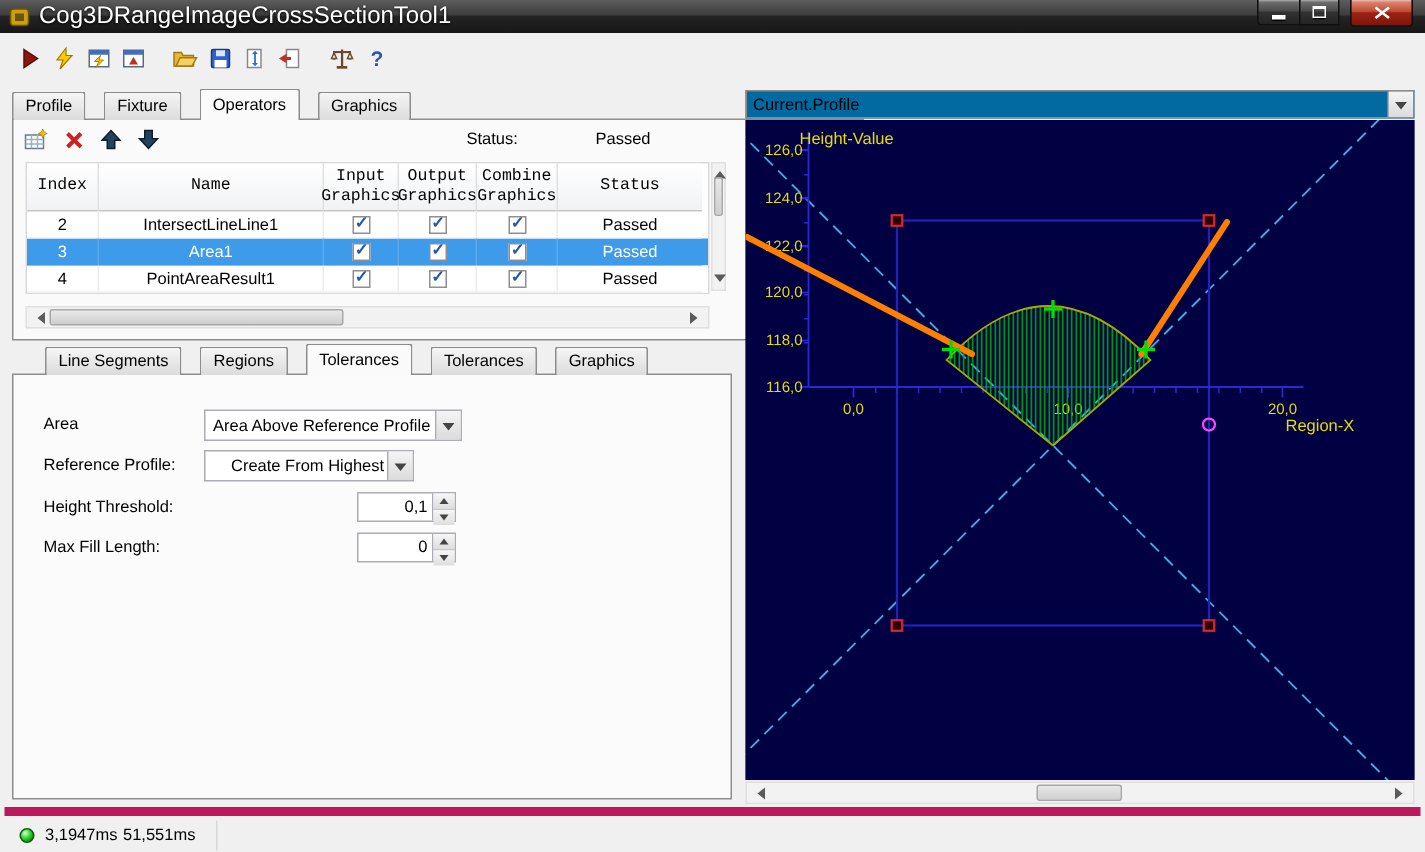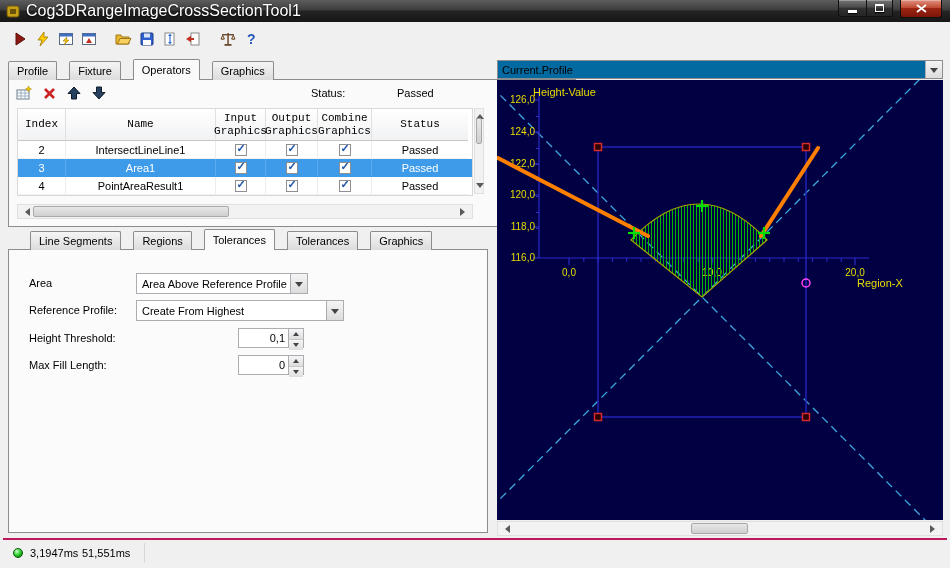--- a/index.html
+++ b/index.html
@@ -94,21 +94,21 @@
   .spin .sb-up, .spin .sb-dn { flex:1; background:linear-gradient(#f6f6f6,#dedede); display:flex; align-items:center; justify-content:center; }
   .spin .sb-up { border-bottom:1px solid #c8c8c8; }
   .spin .sb-up::after { content:""; border:3px solid transparent; border-bottom:4px solid #444; margin-bottom:3px; }
   .spin .sb-dn::after { content:""; border:3px solid transparent; border-top:4px solid #444; margin-top:3px; }
 
   
   .profile-combo { position:absolute; left:497px; top:60px; width:446px; height:19px; background:#0369a1; border:1px solid #8c8c8c; display:flex; align-items:center; z-index:5; }
   .plot-wrap { position:absolute; left:497px; top:80px; width:446px; height:440px; background:#000042; z-index:4; }
 
   
-  .statusbar { position:absolute; left:3px; top:538px; width:944px; height:27px; background:#f0f0f0; border-top:2px solid #be185d; z-index:40; }
+  .statusbar { position:absolute; left:3px; top:538px; width:944px; height:27px; background:#f0f0f0; border-top:6px solid #be185d; z-index:40; }
   .sb-panel { position:absolute; left:2px; top:3px; width:140px; height:20px; border-right:1px solid #d8d8d8; }
   .led { position:absolute; left:8px; top:5px; width:10px; height:10px; border-radius:50%;
     background:radial-gradient(circle at 35% 30%, #cfffcf, #35d435 45%, #0b8f0b 78%, #076607); border:1px solid #0a5a0a; }
   .sb-time1 { position:absolute; left:25px; top:4px; }
   .sb-time2 { position:absolute; left:77px; top:4px; }
 
   svg text { font-family:"Liberation Sans",sans-serif; }
 </style>
 </head>
 <body>
@@ -321,21 +321,21 @@
   </div>
 
   <div class="params-panel">
     <span class="p-label" style="top:27px;">Area</span>
     <div class="combo" style="left:127px; top:23px; width:172px;">
       <span class="txt">Area Above Reference Profile</span>
       <span class="dbtn"></span>
     </div>
 
     <span class="p-label" style="top:54px;">Reference Profile:</span>
-    <div class="combo" style="left:127px; top:50px; width:208px;">
+    <div class="combo" style="left:127px; top:50px; width:140px;padding-left:12px;">
       <span class="txt">Create From Highest</span>
       <span class="dbtn"></span>
     </div>
 
     <span class="p-label" style="top:82px;">Height Threshold:</span>
     <div class="spin" style="left:229px; top:78px;">
       <span class="val">0,1</span>
       <span class="btns">
           <span class="sb-up"></span>
           <span class="sb-dn"></span>

